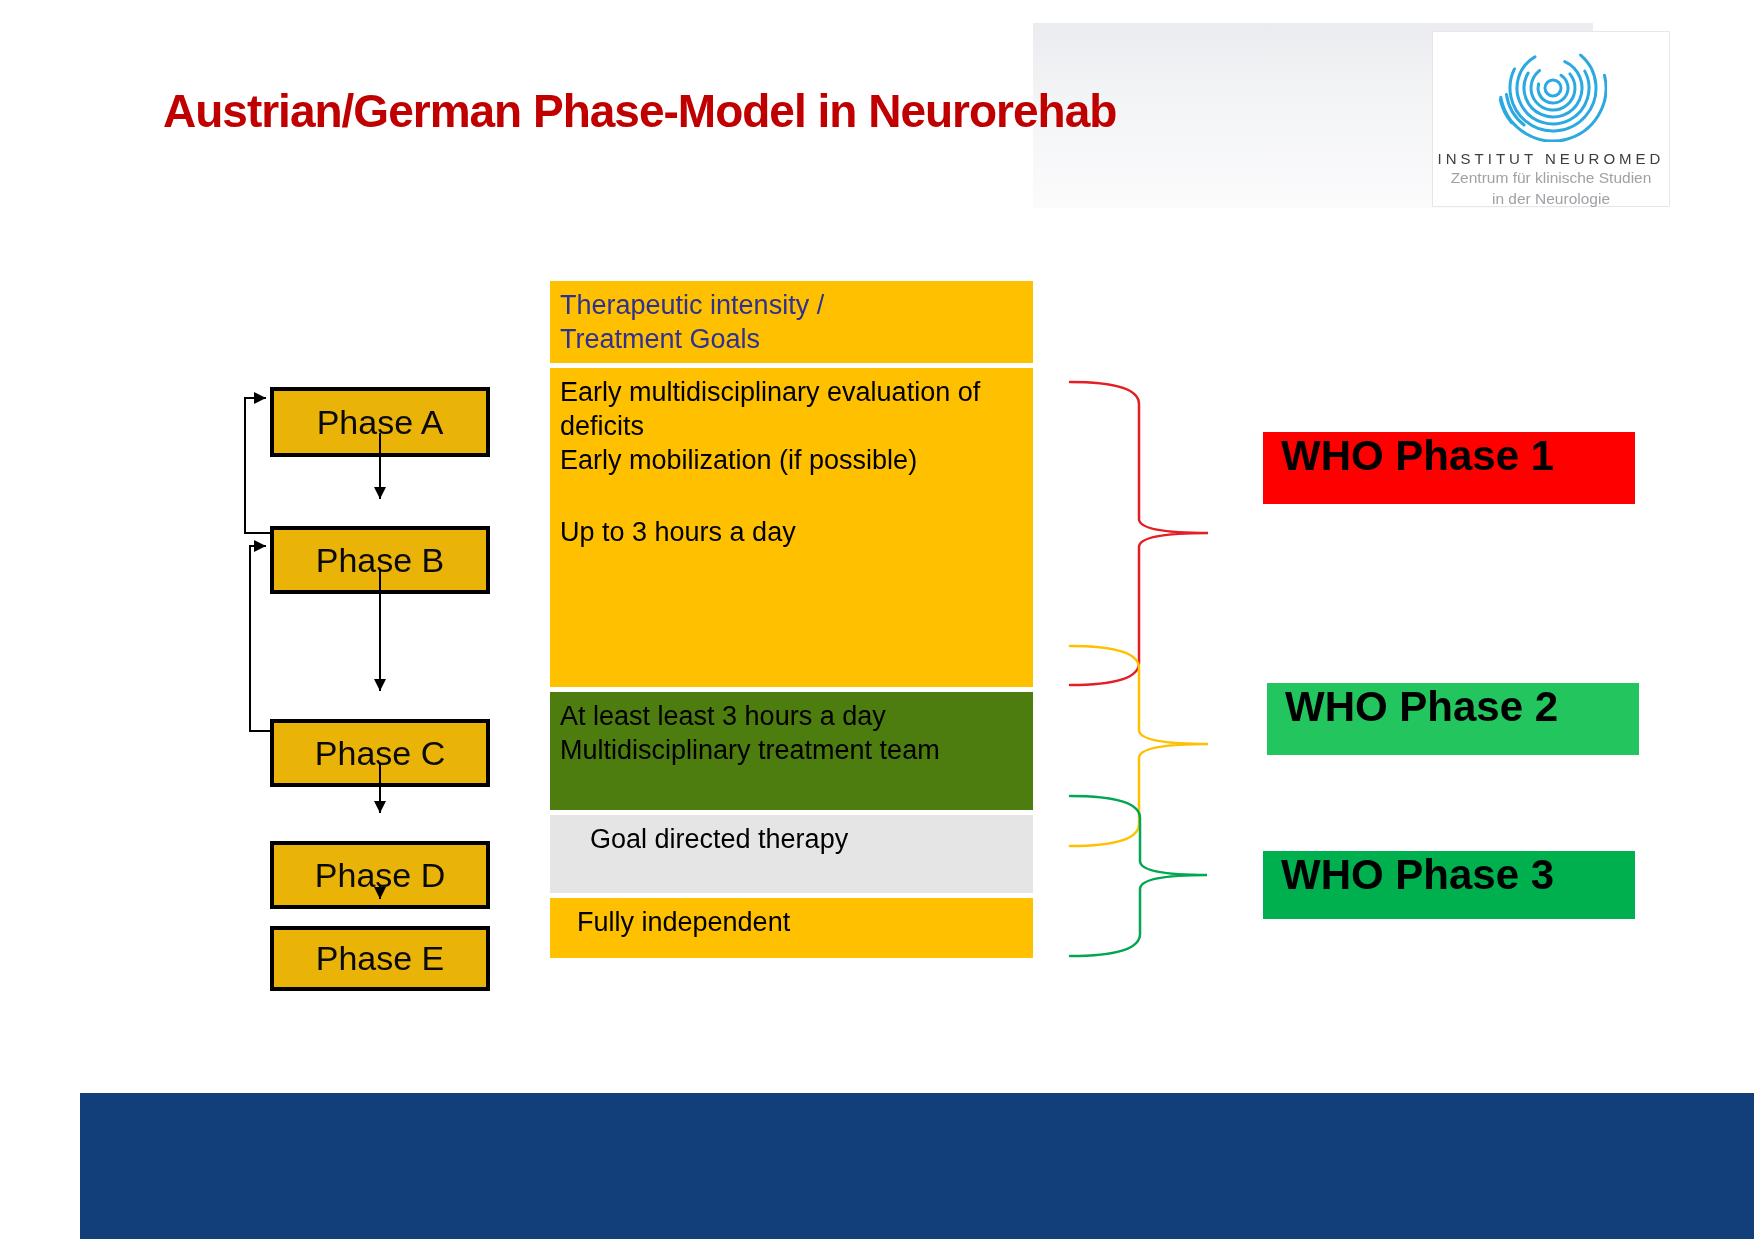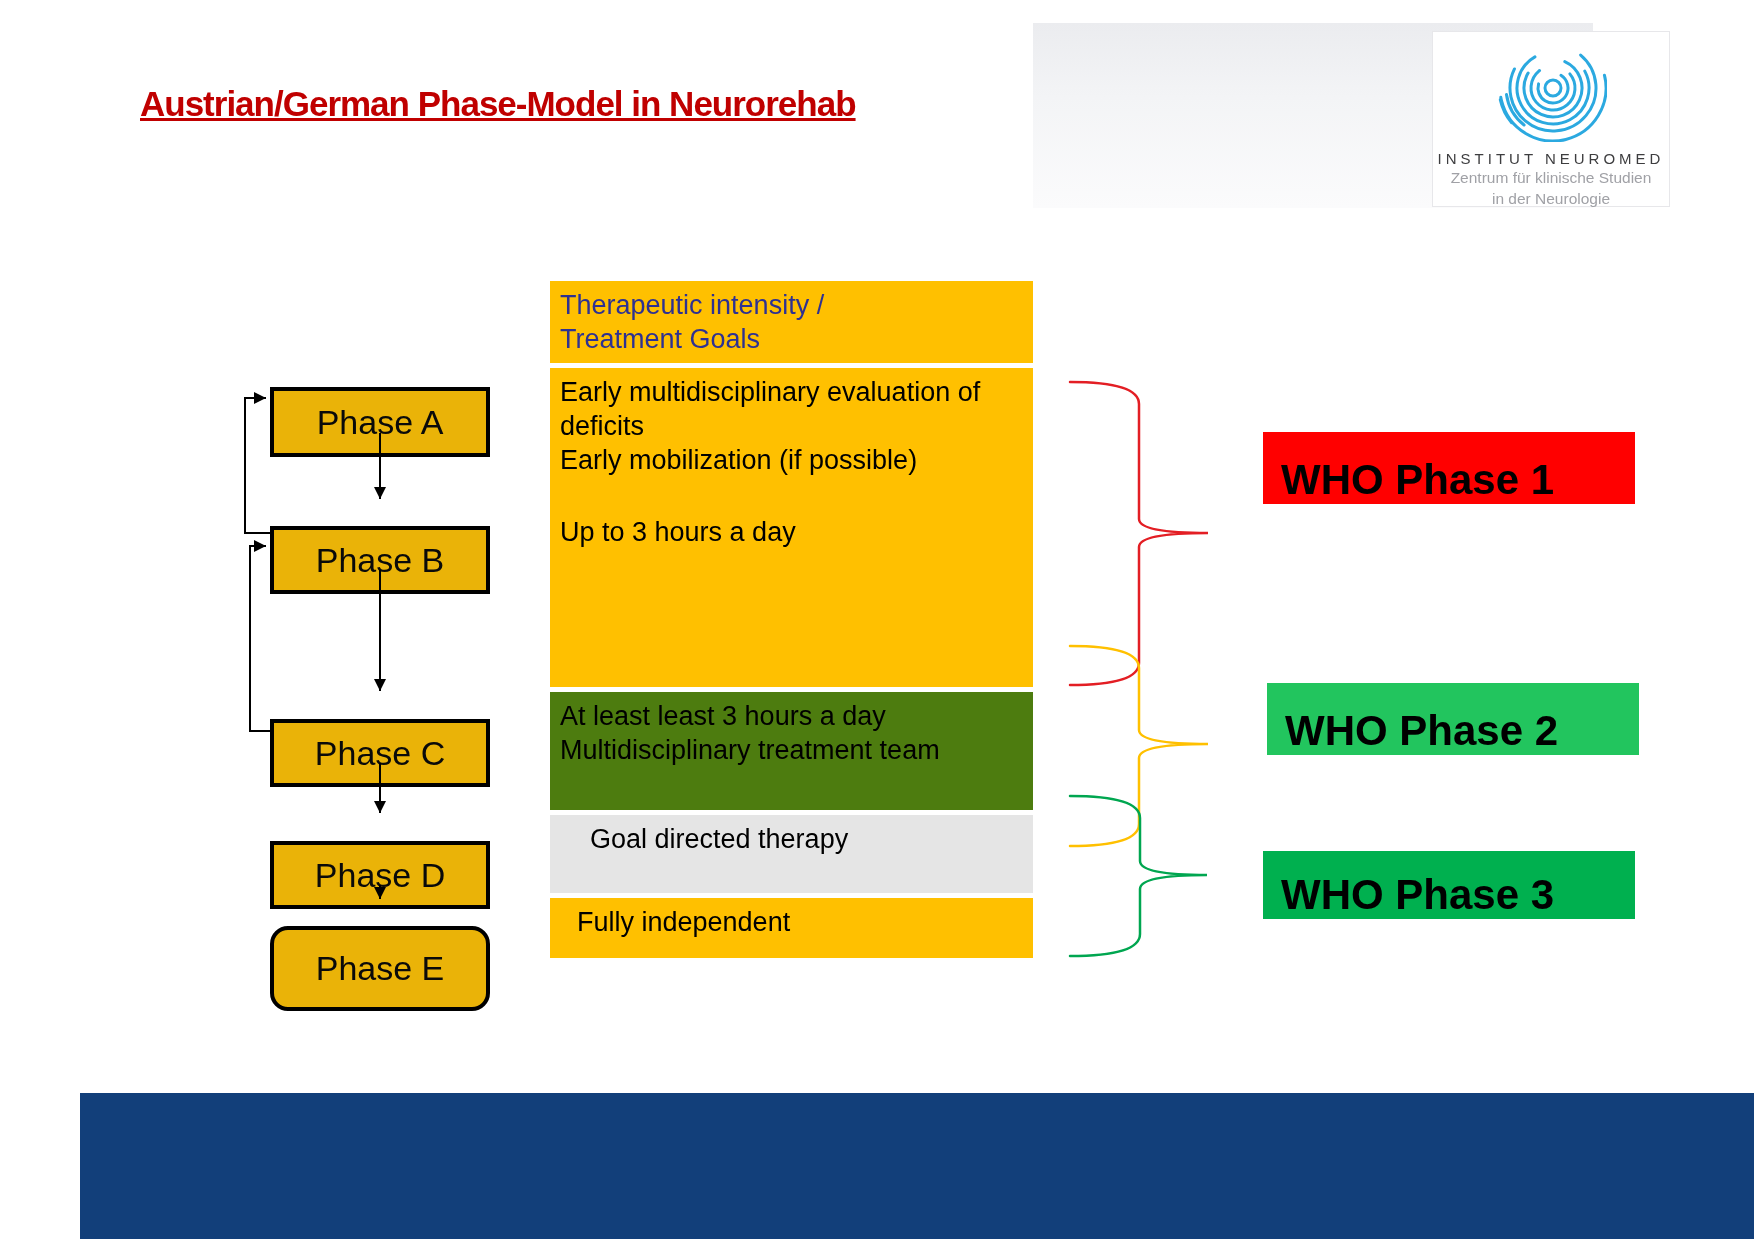--- a/index.html
+++ b/index.html
@@ -8,22 +8,22 @@
     font-family:"Liberation Sans","DejaVu Sans",sans-serif;color:#000;
   }
   .abs{position:absolute;}
 
   
   .header-band{
     left:1033px;top:23px;width:560px;height:185px;
     background:linear-gradient(#ebecef 0%,#f3f4f6 40%,#fbfbfc 100%);
   }
   .title{
-    left:140px;top:84px;width:1300px;
-    font-size:35px;font-weight:bold;letter-spacing:-1px;white-space:nowrap;text-decoration:underline;
+    left:163px;top:84px;width:1300px;
+    font-size:46px;font-weight:bold;letter-spacing:-1px;white-space:nowrap;
   }
   .logo-card{
     left:1432px;top:31px;width:238px;height:176px;background:#ffffff;
     border:1px solid #e7e7ea;box-sizing:border-box;text-align:center;
   }
   .logo-card svg{display:block;margin:6px auto 0 auto;}
   .logo-name{font-size:15px;letter-spacing:4px;color:#3d3d3f;margin-top:8px;white-space:nowrap;}
   .logo-sub{font-size:15.5px;color:#a0a1a6;line-height:21px;}
 
   
@@ -35,21 +35,21 @@
 
   
   .tcell{
     left:550px;width:483px;box-sizing:border-box;
     padding:7px 10px 0 10px;font-size:27px;line-height:34px;white-space:pre-line;
   }
   .tcell.hdr{font-weight:normal;}
 
   
   .who-box{
-    width:372px;box-sizing:border-box;display:flex;align-items:flex-end;
+    width:372px;box-sizing:border-box;display:flex;align-items:flex-start;
     padding-left:18px;font-size:42px;font-weight:bold;color:#000;white-space:nowrap;
   }
 
   .overlay{left:0;top:0;width:1754px;height:1241px;pointer-events:none;}
 
   .footer-bar{left:80px;top:1093px;width:1674px;height:146px;}
 </style>
 </head>
 <body>
 
@@ -82,21 +82,21 @@
   </div>
   <div class="abs phase-box" style="top:502px;height:68px;">
     <span>Phase B</span>
   </div>
   <div class="abs phase-box" style="top:695px;height:68px;">
     <span>Phase C</span>
   </div>
   <div class="abs phase-box" style="top:817px;height:68px;">
     <span>Phase D</span>
   </div>
-  <div class="abs phase-box" style="top:902px;height:85px;border-radius:18px;">
+  <div class="abs phase-box" style="top:902px;height:65px;">
     <span>Phase E</span>
   </div>
 
   <div class="abs tcell hdr" style="top: 281px; height: 82px; background-color: rgb(255, 192, 0); color: rgb(46, 49, 146);">Therapeutic intensity /
 Treatment Goals</div>
   <div class="abs tcell" style="top: 368px; height: 162px; background-color: rgb(255, 192, 0);">Early multidisciplinary evaluation of deficits
 Early mobilization (if possible)</div>
   <div class="abs tcell" style="top: 508px; height: 179px; background-color: rgb(255, 192, 0);">Up to 3 hours a day</div>
   <div class="abs tcell" style="top: 692px; height: 118px; background-color: #4d7c0f;">At least least 3 hours a day
 Multidisciplinary treatment team</div>

